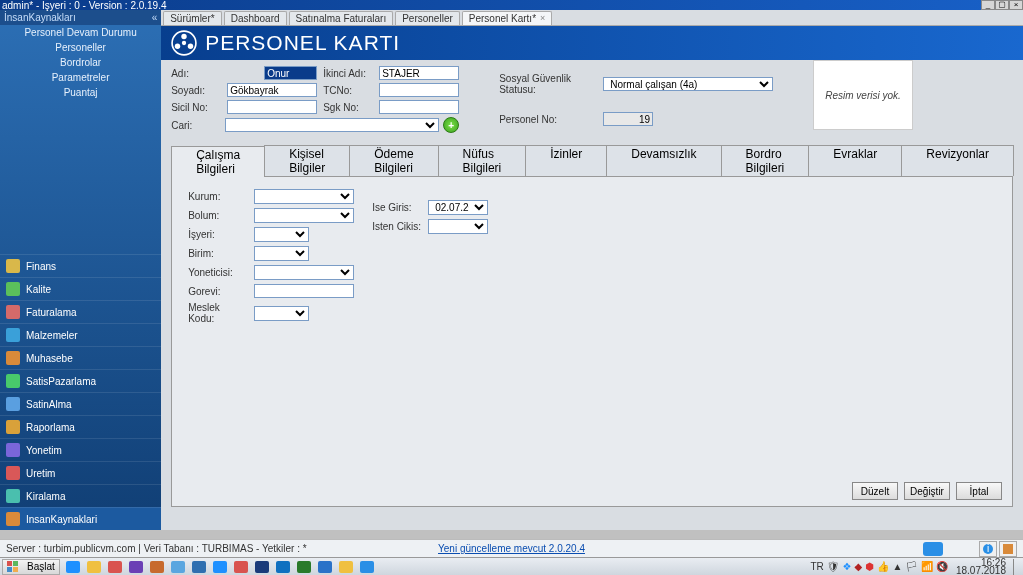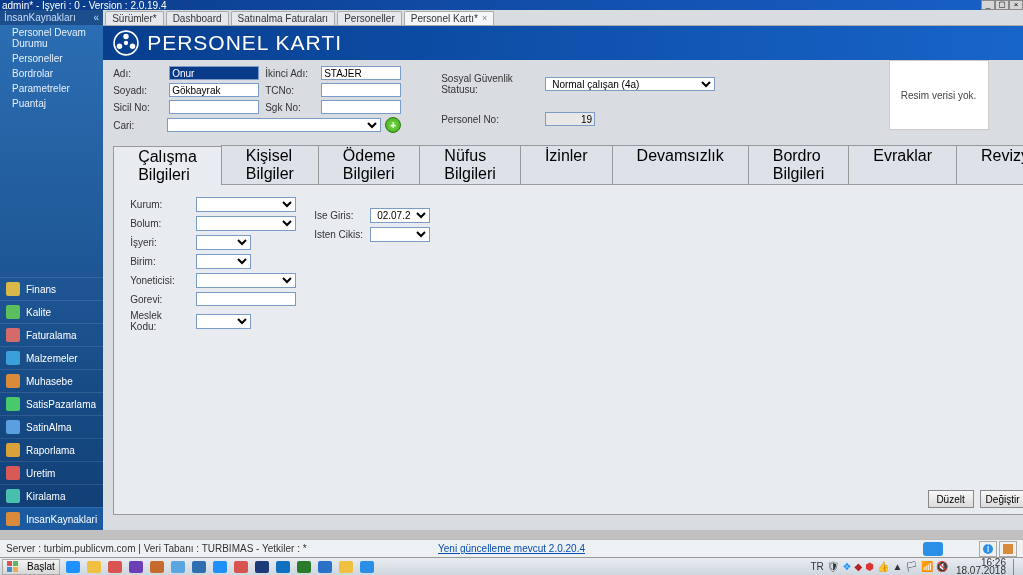--- a/index.html
+++ b/index.html
@@ -6,21 +6,21 @@
 body { width: 1023px; height: 575px; background: #c0c0c0; overflow: hidden; position: relative; }
 
 .titlebar { height: 10px; background: linear-gradient(to right,#0a3b8a,#1860c7); color:#fff; padding:0 2px; display:flex; align-items:center; position:relative;}
 .titlebar .win-btns { position:absolute; right:0; top:0; display:flex; }
 .titlebar .win-btns span { width:14px; height:10px; background:#d6d6d6; border:1px solid #888; font-size:8px; text-align:center; line-height:8px; color:#000;}
 
 .app { display:flex; height: 520px; }
 
 .sidebar { width:166px; background: linear-gradient(to bottom,#2c6fb5,#103e74); display:flex; flex-direction:column; }
 .side-header { background:#1c4e8c; color:#c7defa; padding:2px 4px; font-size:10px; display:flex; justify-content:space-between; align-items:center; }
-.side-items { flex:0 0 auto; }
+.side-items { flex:0 0 auto;text-align:center; }
 .side-items div { color:#e6f0fc; padding:2px 12px; font-size:10px; cursor:pointer; }
 .side-spacer { flex:1; }
 .side-modules { }
 .side-modules .mod { display:flex; align-items:center; padding:4px 6px; color:#fff; border-top:1px solid rgba(255,255,255,0.1); cursor:pointer; }
 .side-modules .mod.active { background:#1c5aa0;text-align:right; }
 .mod-icon { width:14px; height:14px; margin-right:6px; display:inline-block; }
 .mod-icon svg { width:14px; height:14px; }
 
 .main { flex:1; background:#d9dde2; display:flex; flex-direction:column; position:relative;}
 
@@ -30,29 +30,29 @@
 .tab .close { color:#888; font-size:9px; cursor:pointer; }
 
 .banner { background:linear-gradient(to right,#073e8e,#1968cf); color:#fff; display:flex; align-items:center; padding:3px 10px; height:34px; }
 .banner svg { width:26px; height:26px; margin-right:8px; }
 .banner span { font-size:21px; letter-spacing:1px; }
 
 .form-area { padding:6px 10px; display:flex; gap:40px; position:relative;}
 .form-col3 { display:grid; grid-template-columns:100px 170px; gap:3px 4px; align-items:center;}
 label { font-size:10px; color:#333; text-align:left;}
 input[type=text], select { height:14px; border:1px solid #7a9cc6; background:#fff; font-size:10px; padding:0 2px;}
-input.sel { background:#0a3b8a; color:#fff; }
+input.sel { background:#0a3b8a; color:#fff;margin-left:37px; }
 input.ro { background:#e8e8e8; }
 .wide-row { grid-column: 1 / span 4; display:flex; align-items:center; gap:4px;}
 .wide-row select { flex:1; }
 .plus-btn { width:16px; height:16px; border-radius:8px; background:radial-gradient(circle,#7de04a,#3aa11f); color:#fff; display:flex; align-items:center; justify-content:center; font-weight:bold; cursor:pointer; border:1px solid #2a7a12;}
-.photo-box { width:100px; height:70px; background:#fff; border:1px solid #ccc; display:flex; align-items:center; justify-content:center; color:#444; font-size:10px; position:absolute; right:110px; top:0;}
+.photo-box { width:100px; height:70px; background:#fff; border:1px solid #ccc; display:flex; align-items:center; justify-content:center; color:#444; font-size:10px; position:absolute; right:110px; top:0;font-style:italic;}
 
 .inner-tabs { margin:6px 10px 0 10px; display:flex; border-bottom:1px solid #999;}
-.itab { border:1px solid #999; border-bottom:none; background:#dde2e8; padding:1px 24px; font-size:16px; margin-right:-1px; cursor:pointer;}
+.itab { border:1px solid #999; border-bottom:none; background:#dde2e8; padding:1px 24px; font-size:12px; margin-right:-1px; cursor:pointer;}
 .itab.active { background:#e8ebef; position:relative; top:1px;}
 
 .inner-content { margin:0 10px 10px 10px; border:1px solid #999; border-top:none; background:#e8ebef; height:330px; padding:12px 16px; position:relative;}
 .ic-grid { display:grid; grid-template-columns:60px 100px; gap:4px 6px; align-items:center;}
 .ic-grid2 { display:grid; grid-template-columns:50px 60px; gap:4px 6px; align-items:center; position:absolute; left:200px; top:12px;margin-top:11px;}
 select.combo { height:15px; border:1px solid #7a9cc6; background:#fff; font-size:10px;}
 .btn-row { position:absolute; bottom:6px; right:10px; display:flex; gap:6px;}
 .btn { width:46px; height:18px; background:linear-gradient(#f8f8f8,#dcdcdc); border:1px solid #888; font-size:10px; cursor:pointer;}
 
 .statusbar { position:absolute; left:0; right:0; bottom:18px; height:18px; background:#eef1f4; border-top:1px solid #bbb; display:flex; align-items:center; padding:0 6px; font-size:10px; color:#333;}
@@ -135,20 +135,26 @@
           <span class="mod-icon"><svg viewBox="0 0 14 14">
               <rect width="14" height="14" rx="2" fill="#5a9fe0"></rect>
             </svg></span>
           <span>SatinAlma</span>
         </div>
         <div class="mod">
           <span class="mod-icon"><svg viewBox="0 0 14 14">
               <rect width="14" height="14" rx="2" fill="#d9a13a"></rect>
             </svg></span>
           <span>Raporlama</span>
+        </div>
+        <div class="mod">
+          <span class="mod-icon"><svg viewBox="0 0 14 14">
+              <rect width="14" height="14" rx="2" fill="#7a66d9"></rect>
+            </svg></span>
+          <span>Yonetim</span>
         </div>
         <div class="mod">
           <span class="mod-icon"><svg viewBox="0 0 14 14">
               <rect width="14" height="14" rx="2" fill="#d95858"></rect>
             </svg></span>
           <span>Uretim</span>
         </div>
         <div class="mod">
           <span class="mod-icon"><svg viewBox="0 0 14 14">
               <rect width="14" height="14" rx="2" fill="#4abfae"></rect>

